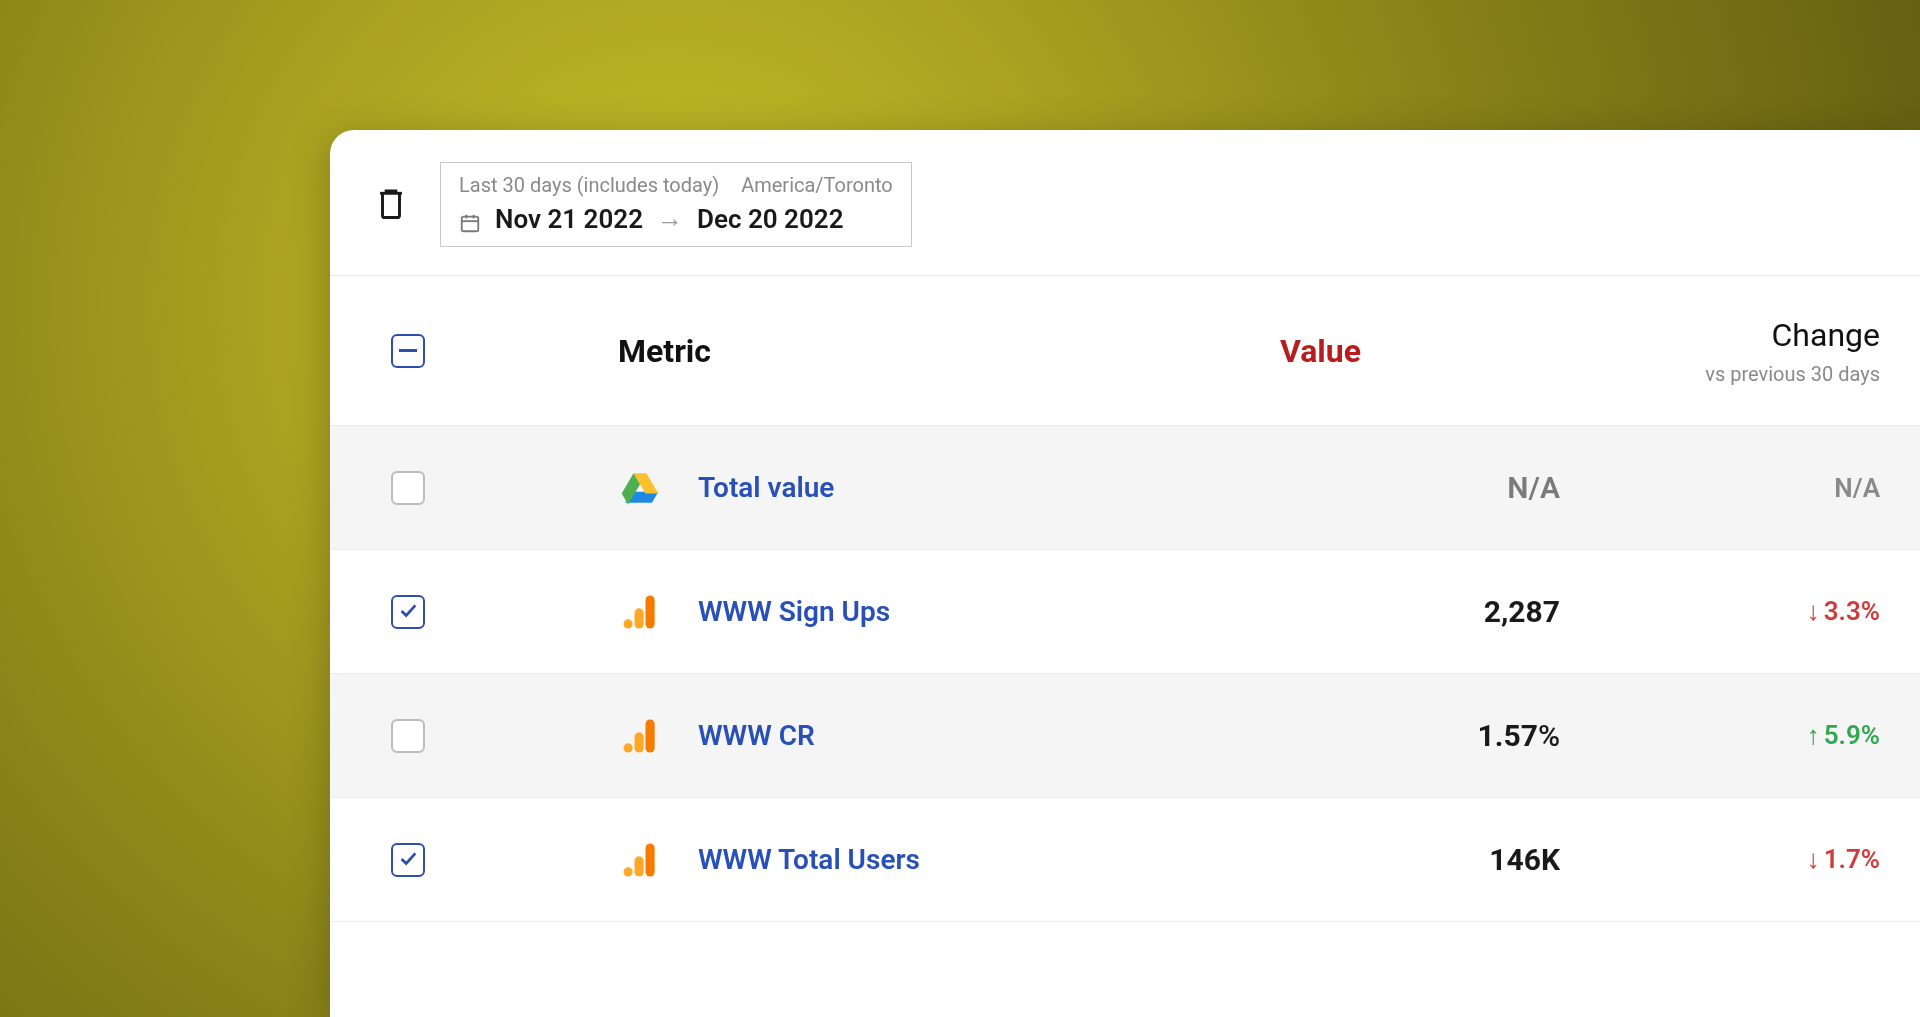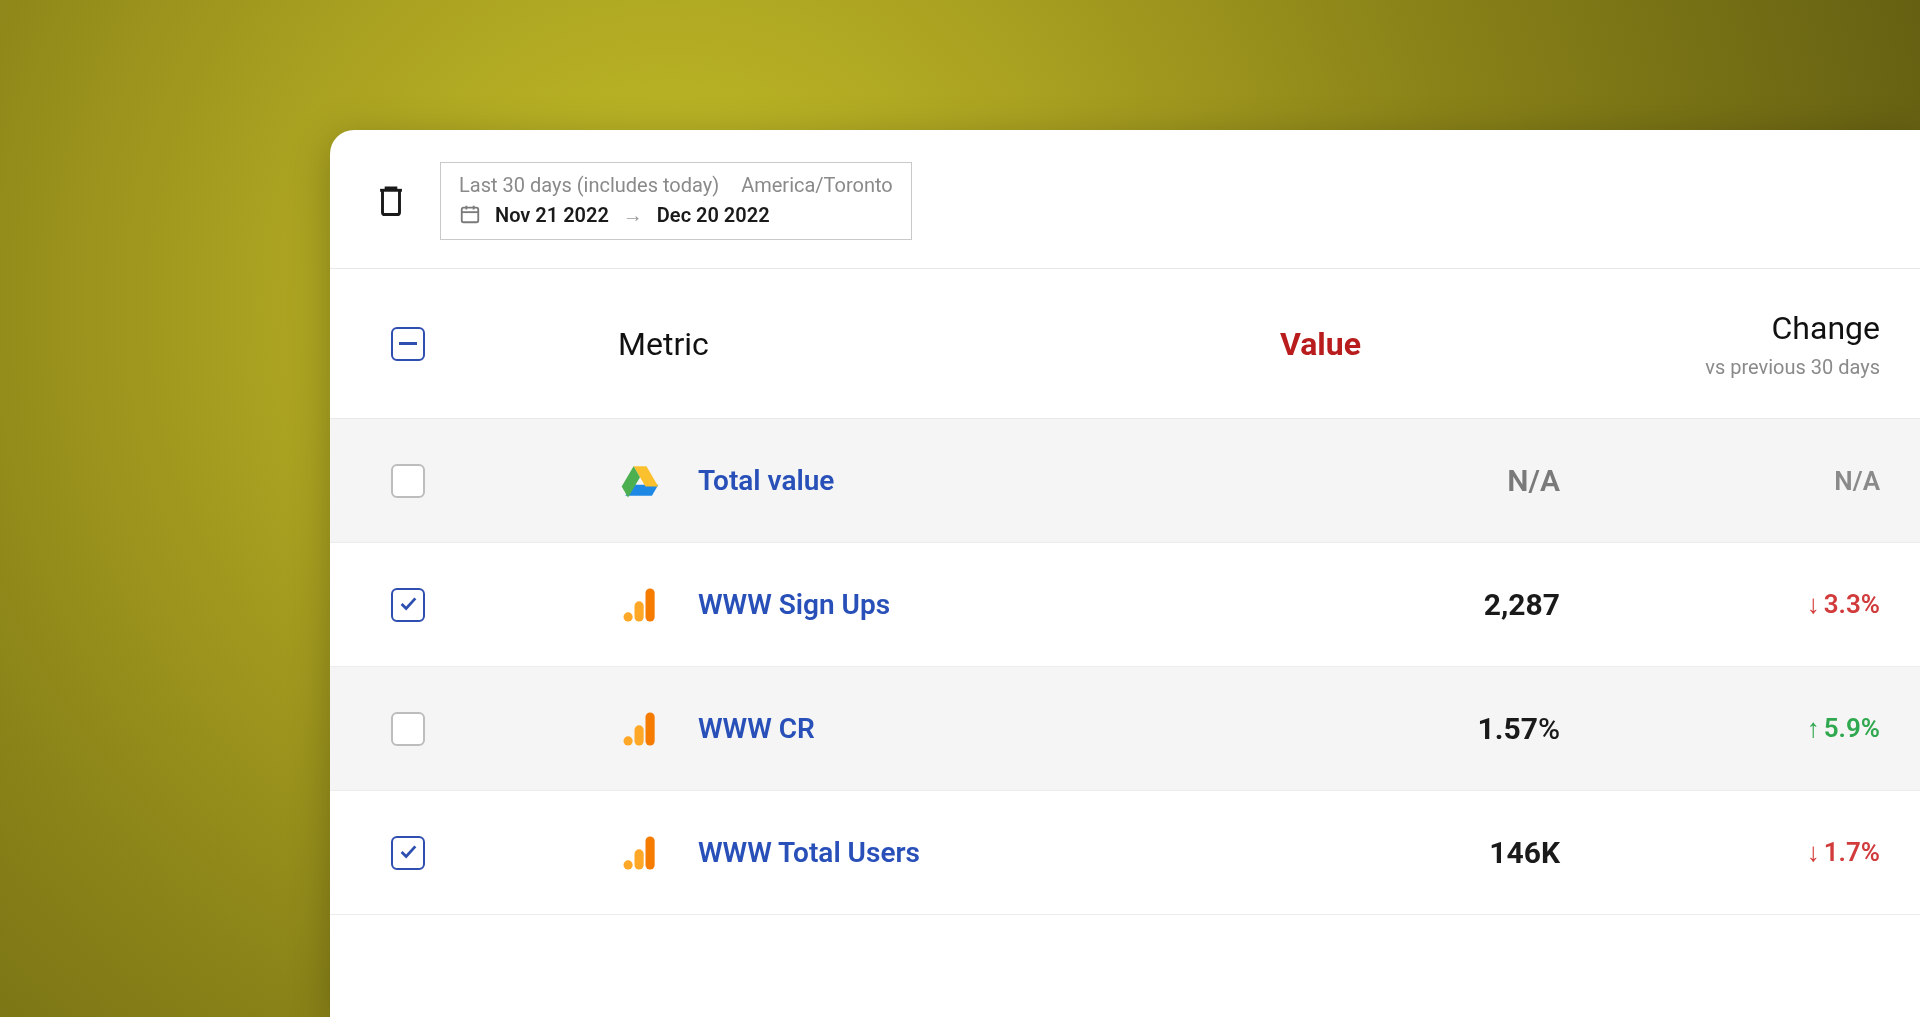--- a/index.html
+++ b/index.html
@@ -47,42 +47,42 @@
   }
   .date-top {
     display: flex;
     gap: 22px;
     font-size: 20px;
     color: #8a8a8a;
     margin-bottom: 6px;
   }
   .date-bottom {
     display: flex;
-    align-items: flex-start;
+    align-items: flex-end;
     gap: 14px;
-    font-size: 20px;
+    font-size: 26px;
     font-weight: 650;
     color: #1a1a1a;
   }
   .date-bottom .arrow { color: #9a9a9a; font-weight: 400; }
   .cal-icon { color: #7a7a7a; display:inline-flex; }
   .cal-icon svg { width:22px; height:22px; }
 
   .table-wrap { width: 100%; }
   .thead, .trow {
     display: grid;
     grid-template-columns: 120px 1fr 280px 320px;
     align-items: center;
     padding: 0 40px 0 18px;
   }
   .thead {
     height: 150px;
     border-bottom: 1px solid #e8e8e8;
   }
-  .th-metric { font-size: 32px; font-weight: 400; color: #111; padding-left: 150px;}
+  .th-metric { font-size: 32px; font-weight: 700; color: #111; padding-left: 150px;}
   .th-value  { font-size: 32px; font-weight: 700; color: #b91c1c; text-align: left; }
   .th-change { text-align: right; }
   .th-change .label { font-size: 32px; font-weight: 400; color: #111; display:block; }
   .th-change .sub   { font-size: 20px; color: #8a8a8a; display:block; margin-top:8px;}
 
   .trow {
     height: 124px;
     border-bottom: 1px solid #ececec;
   }
   .trow.highlight { background: #f5f5f5; }

